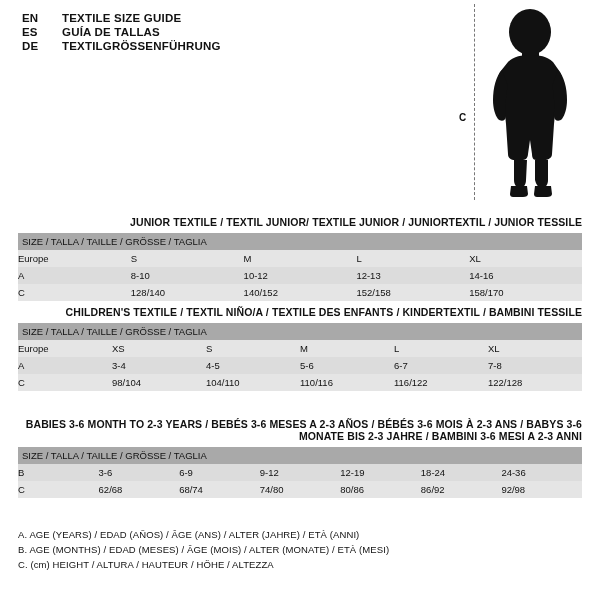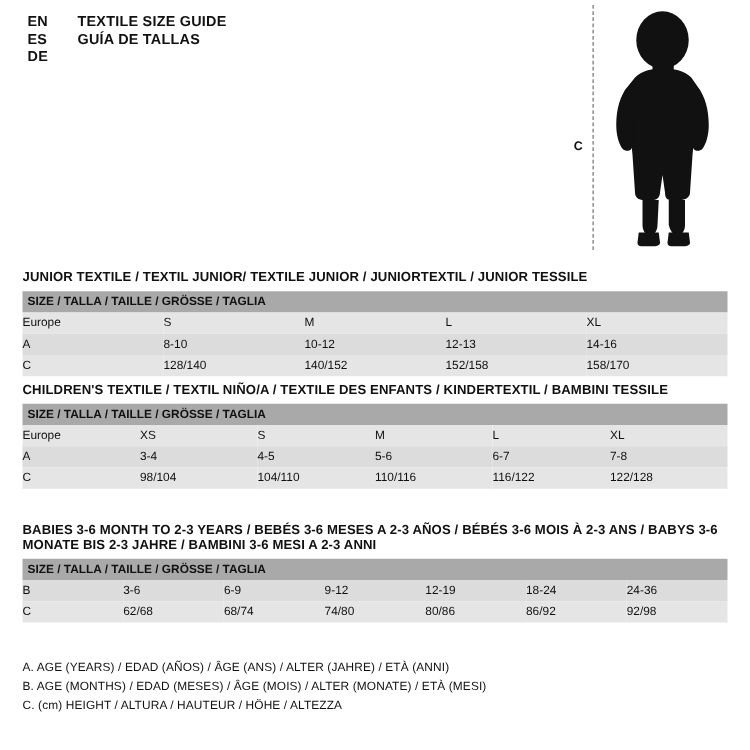--- a/index.html
+++ b/index.html
@@ -96,41 +96,41 @@
   }
   table.size-table td {
     font-size: 9.5px;
     padding: 3px 0 3px 0;
     color: #111;
     vertical-align: middle;
   }
   tr.head-row td {
     background: #a9a9a9;
     color: #111;
-    font-weight: bold;
+    font-weight: normal;
     font-size: 9.5px;
     padding-left: 4px;
   }
   tr.shaded td {
     background: #dcdcdc;
   }
   tr.plain td {
     background: #e5e5e5;
   }
   td.first-col {
     padding-left: 4px;
   }
 
   
   .block {
     position: absolute;
     left: 18px;
     width: 564px;
   }
-  .title-gap { margin-bottom: 5px; }
+  .title-gap { margin-bottom: 5px; text-align: right; }
 
   
   .legend {
     position: absolute;
     left: 18px;
     top: 529px;
     width: 564px;
   }
   .legend-line {
     font-size: 9.5px;
@@ -148,20 +148,21 @@
     <div class="header-row">
       <div class="lang-code">EN</div>
       <div class="lang-title">TEXTILE SIZE GUIDE</div>
     </div>
     <div class="header-row">
       <div class="lang-code">ES</div>
       <div class="lang-title">GUÍA DE TALLAS</div>
     </div>
     <div class="header-row">
       <div class="lang-code">DE</div>
+      <div class="lang-title">TEXTILGRÖSSENFÜHRUNG</div>
     </div>
   </div>
 
   <div class="figure-area">
     <div class="dashed-line"></div>
     <div class="c-label">C</div>
     <svg class="silhouette" width="100" height="190" viewBox="0 0 100 190" xmlns="http://www.w3.org/2000/svg">
       <g fill="#111111">
 
         <ellipse cx="48" cy="24" rx="21" ry="23"></ellipse>

